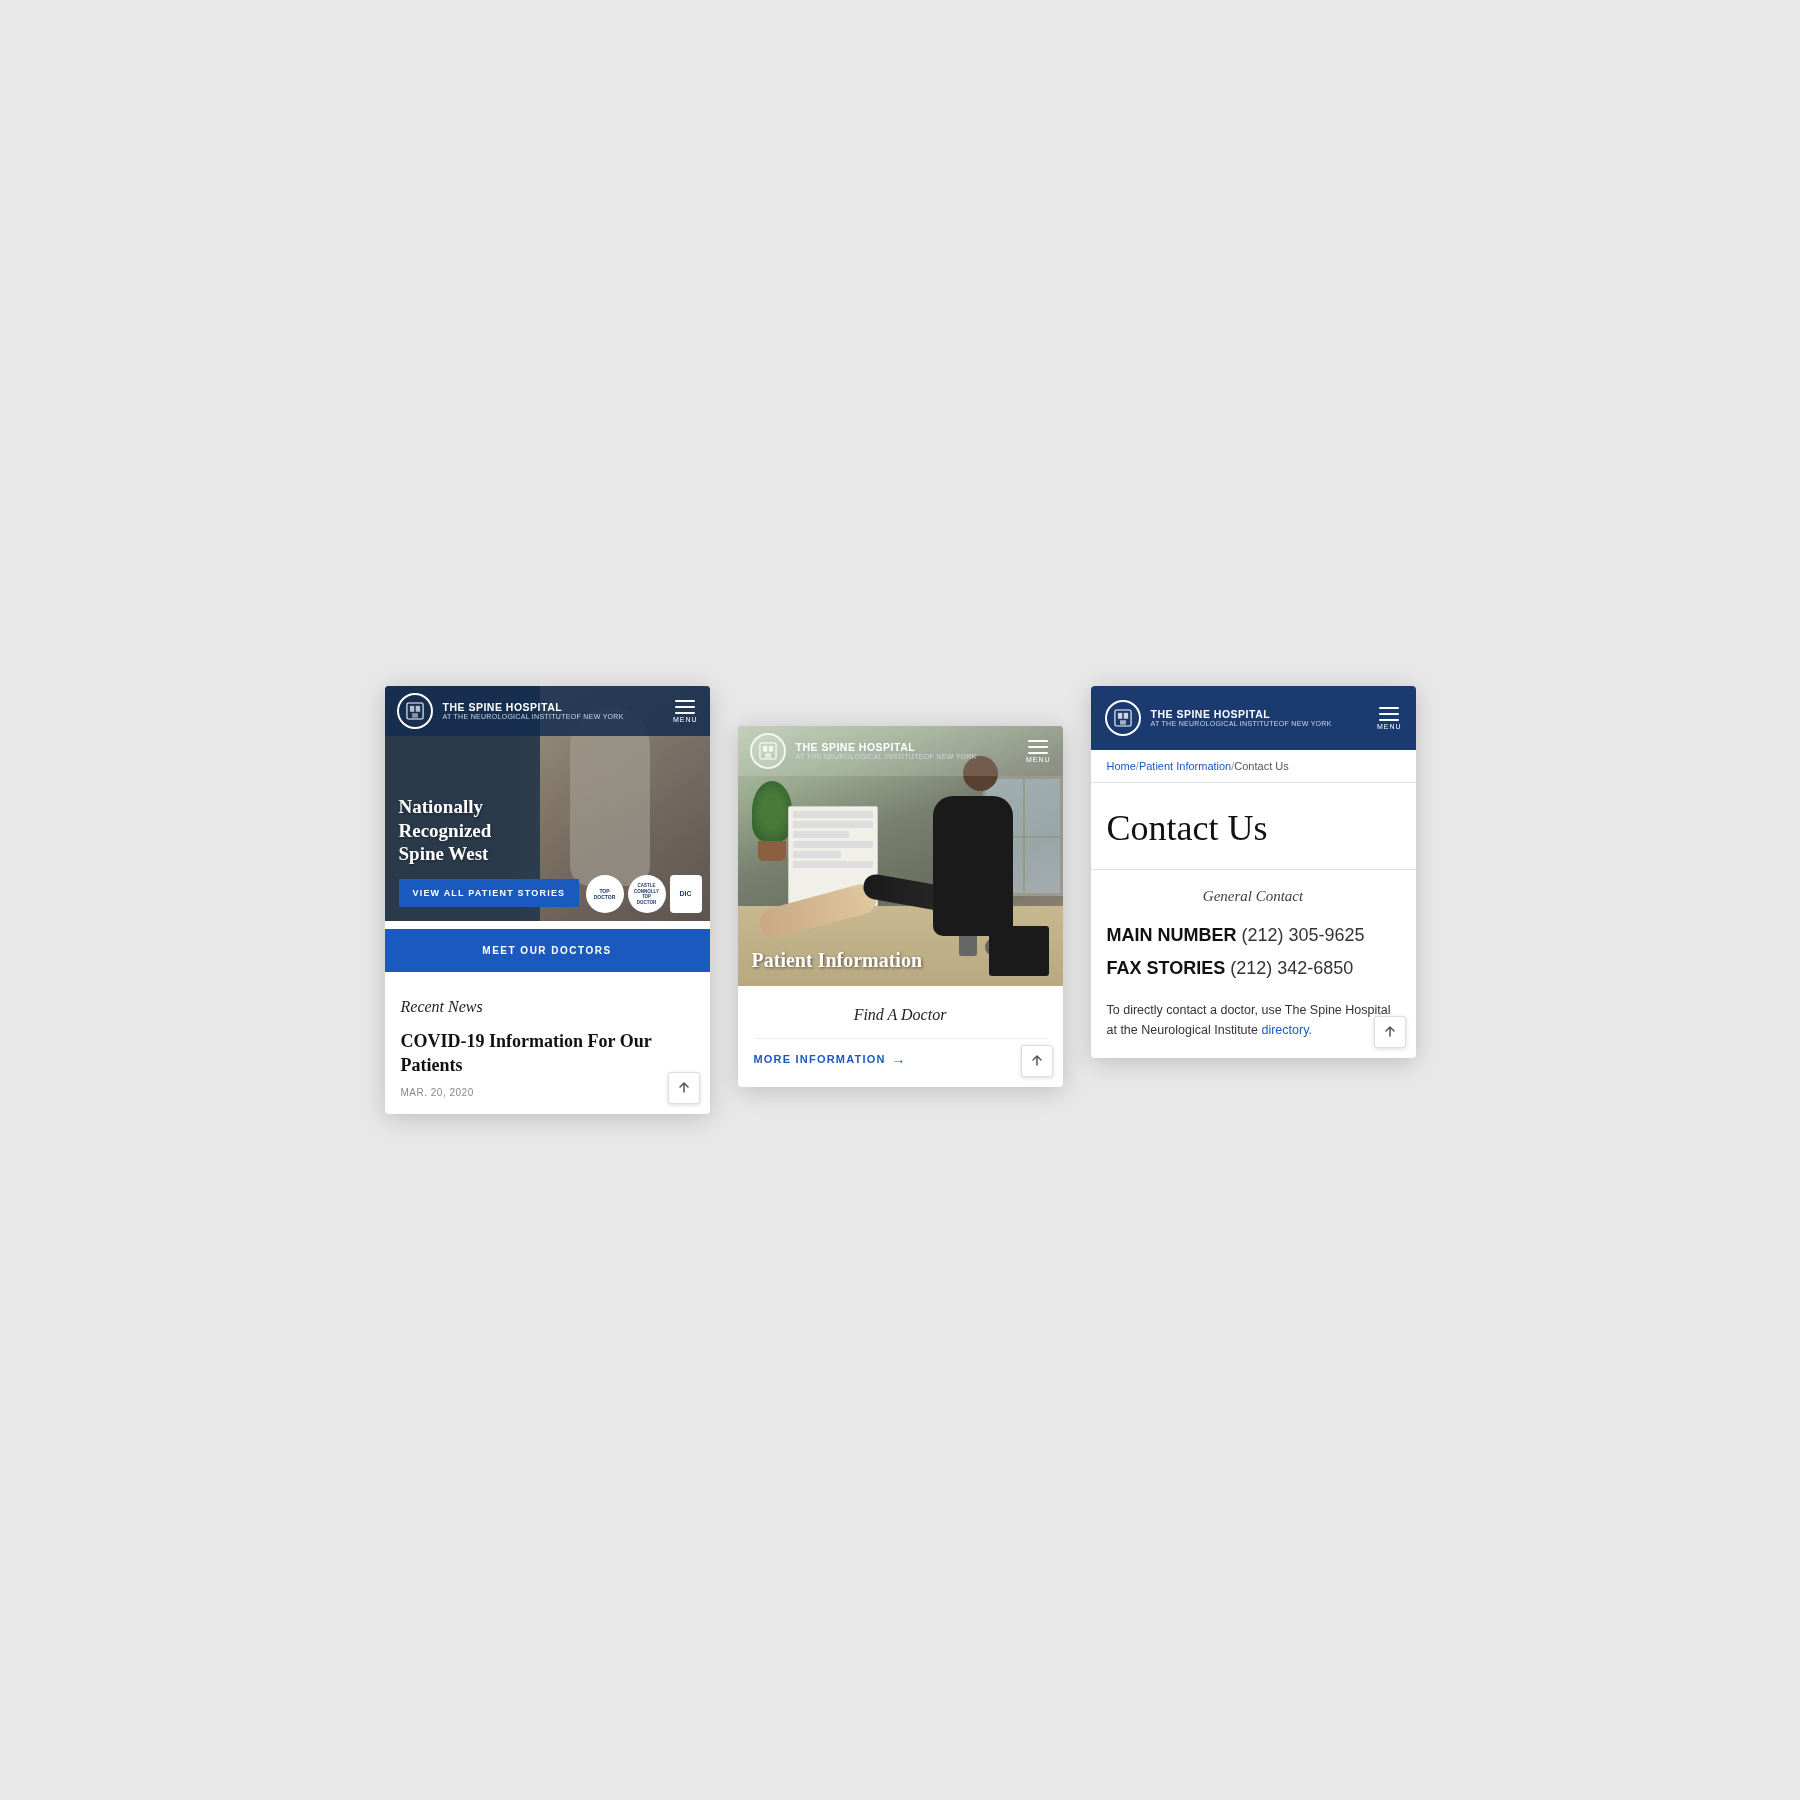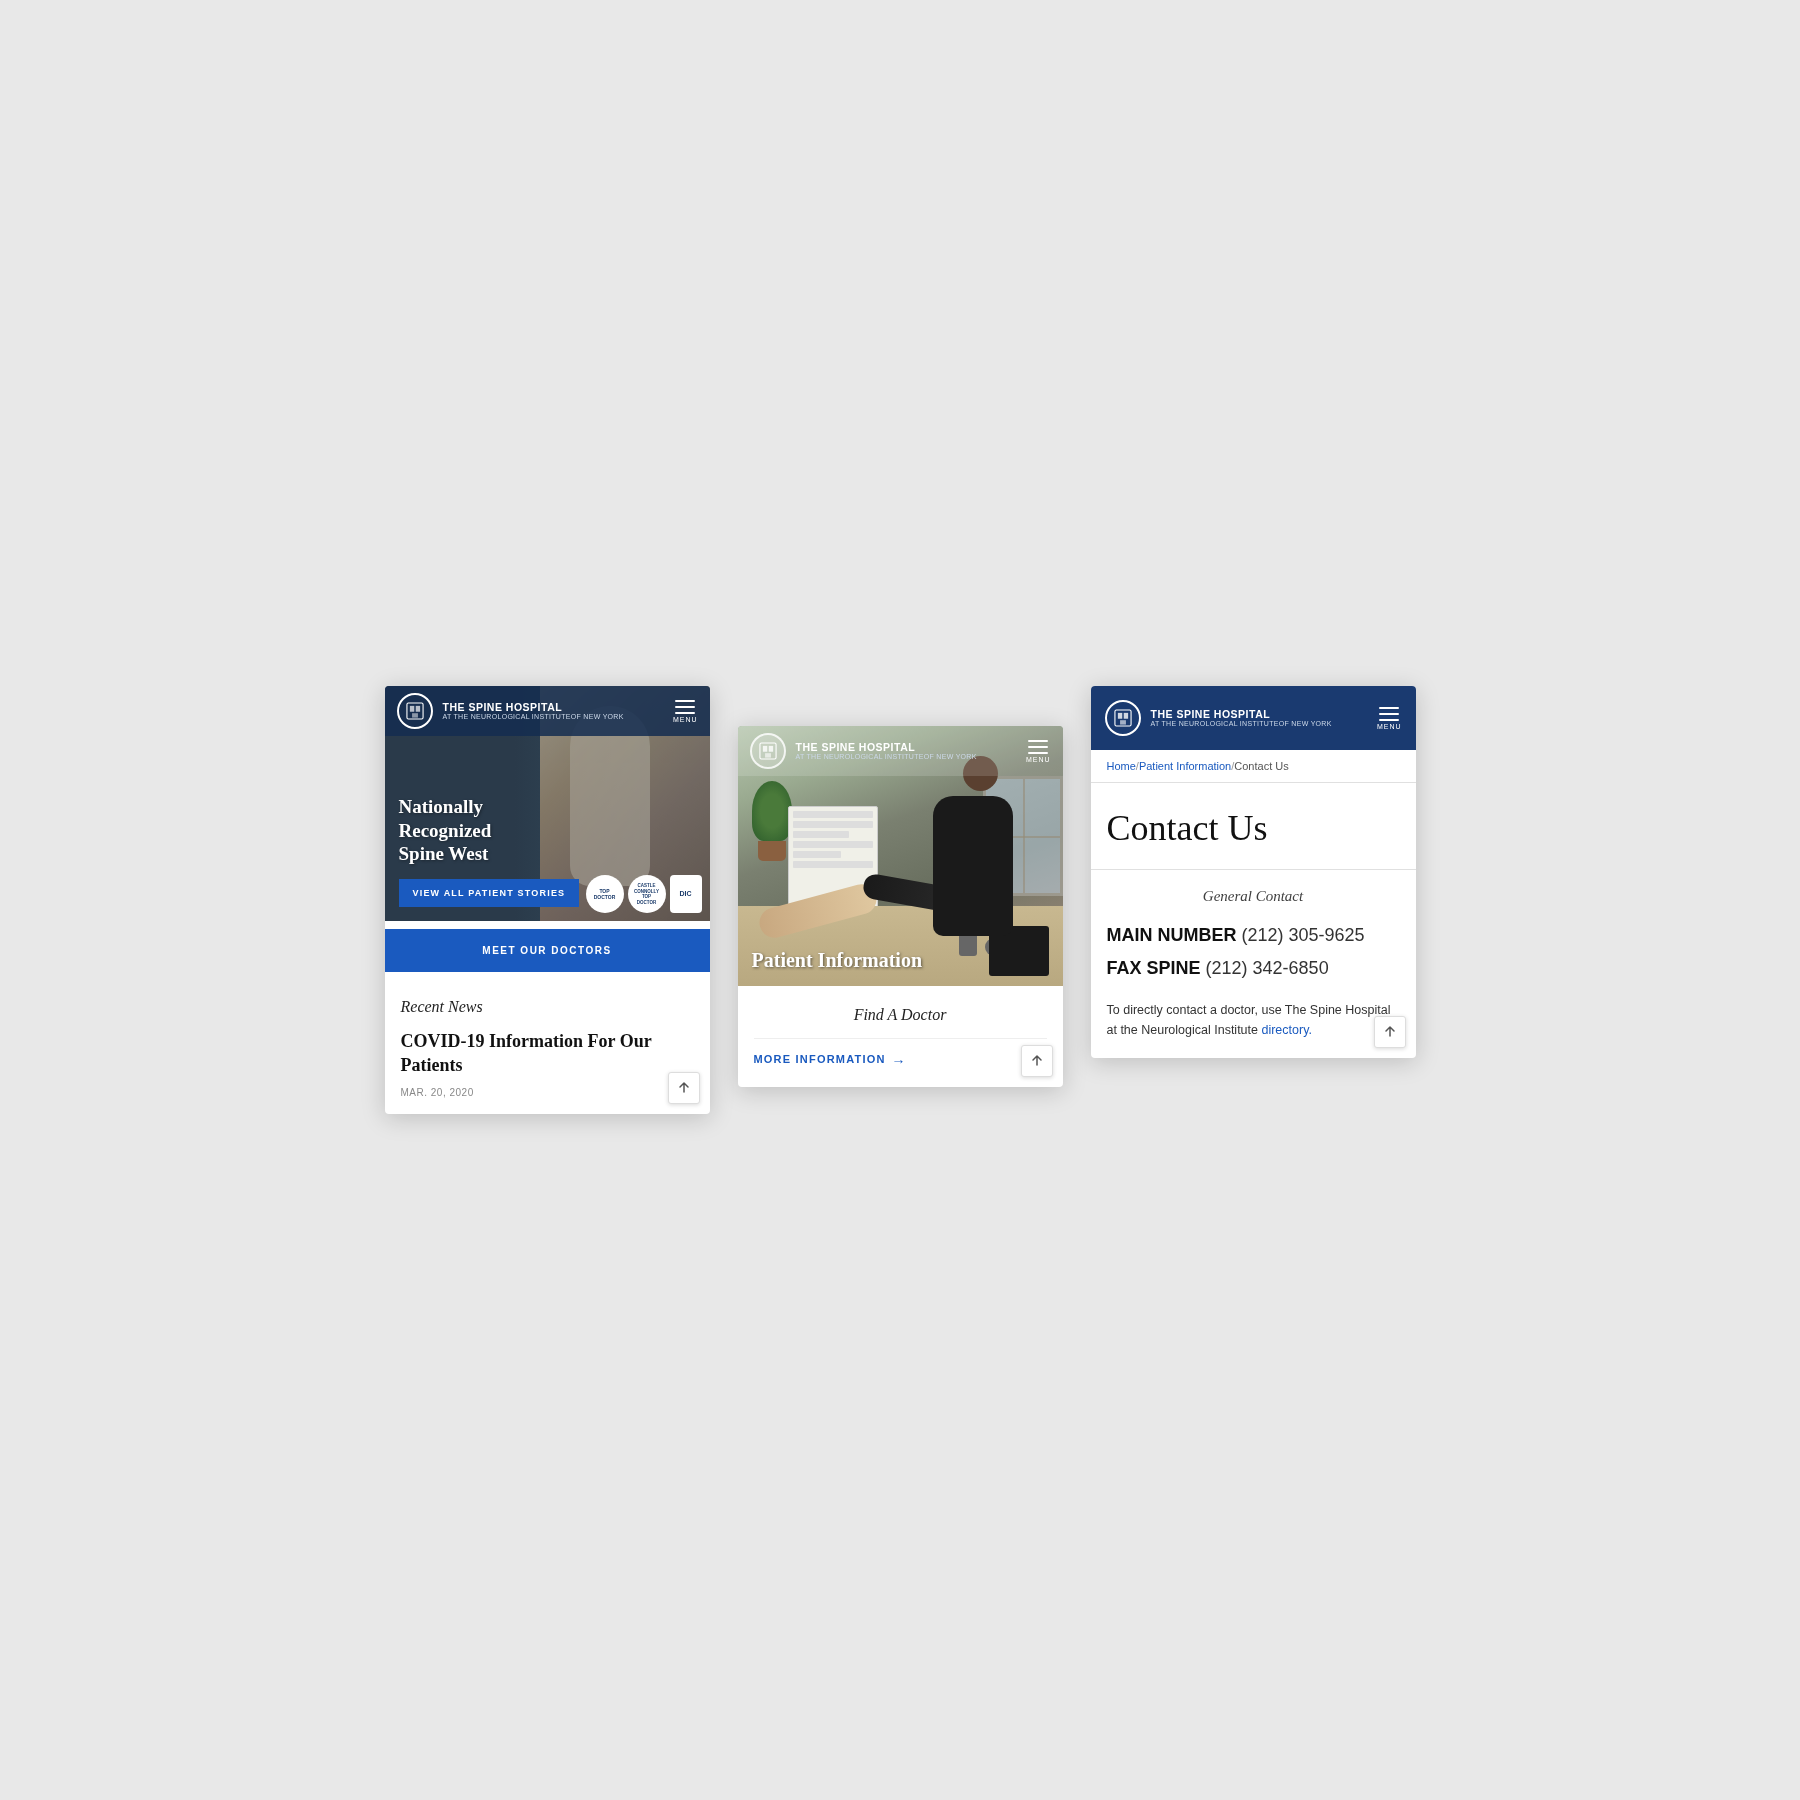--- a/index.html
+++ b/index.html
@@ -823,21 +823,21 @@
     <div class="phone3-contact-body">
       <div class="general-contact-label">General Contact</div>
 
 
       <div class="contact-numbers">
         <div>
           <strong>MAIN NUMBER</strong>
           <span>(212) 305-9625</span>
         </div>
         <div>
-          <strong>FAX SPINE</strong>
+          <strong>FAX STORIES</strong>
           <span>(212) 342-6850</span>
         </div>
       </div>
 
       <div class="directory-text">
         <span>To directly contact a doctor, use The Spine Hospital at the Neurological Institute</span>
         <a>directory.</a>
       </div>
     </div>
 

